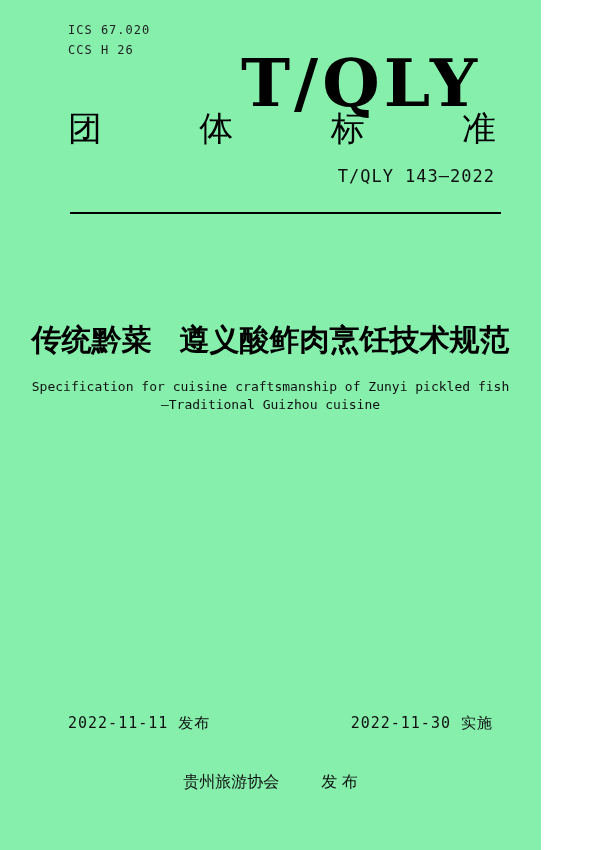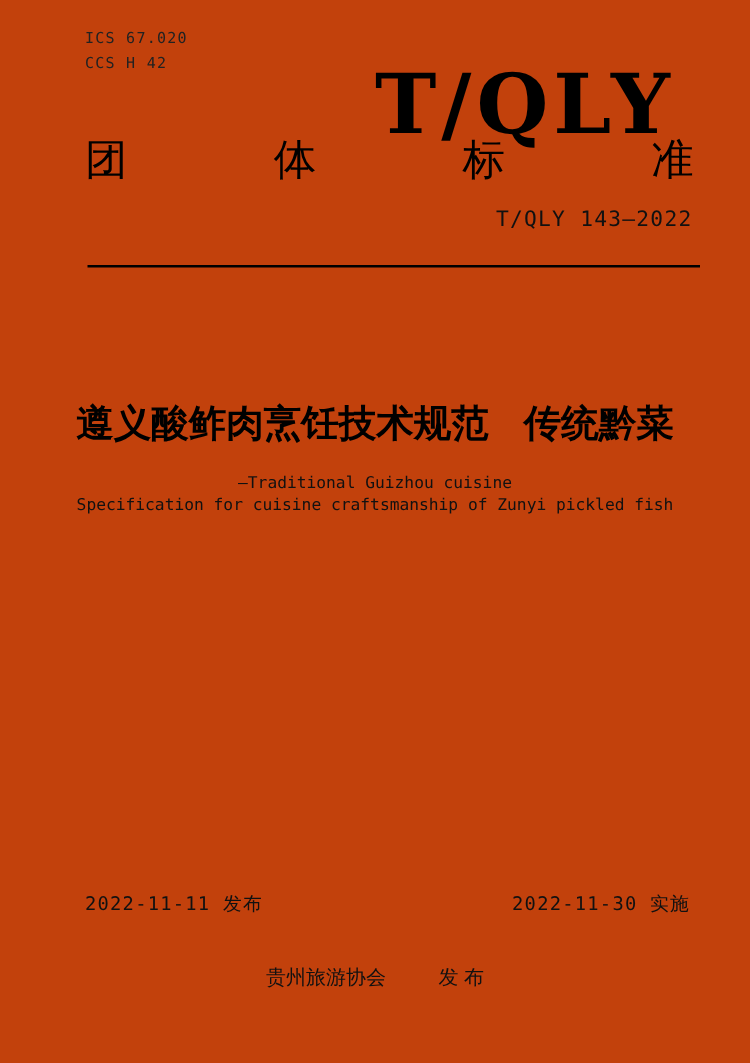--- a/index.html
+++ b/index.html
@@ -2,22 +2,22 @@
 <html><head>
 <meta charset="utf-8">
 <style>
   html, body { margin:0; padding:0; background:#ffffff; }
   body {
     width:600px; height:850px;
     font-family:"Liberation Sans", sans-serif;
     color:#111;
   }
   .page {
-    position:relative; width:600px; height:850px;
-    background:#c2410c; overflow:hidden;
+    position:relative; width:541px; height:850px;
+    background:#86efac; overflow:hidden;
   }
   .ics-block {
     position:absolute; top:20px; left:68px;
     font-family:"DejaVu Sans Mono", monospace;
     font-size:12px; line-height:20px; letter-spacing:1px; color:#222;
   }
   .logo {
     position:absolute; top:50px; right:60px;
     font-family:"DejaVu Serif", serif; font-weight:bold;
     font-size:66px; line-height:1; letter-spacing:4px; color:#000;
@@ -59,44 +59,44 @@
     font-size:16px; color:#111;
   }
 </style>
 </head>
 <body>
 
 <div class="page">
 
   <div class="ics-block">
     <div>ICS 67.020</div>
-    <div>CCS H 42</div>
+    <div>CCS H 26</div>
   </div>
 
   <div class="logo">T/QLY</div>
 
   <div class="type-row">
     <span>团</span>
     <span>体</span>
     <span>标</span>
     <span>准</span>
   </div>
 
   <div class="std-num">T/QLY 143—2022</div>
 
   <div class="rule"></div>
 
   <div class="title-cn">
+    <span>传统黔菜</span>
     <span>遵义酸鲊肉烹饪技术规范</span>
-    <span>传统黔菜</span>
   </div>
 
   <div class="title-en">
+    <div>Specification for cuisine craftsmanship of Zunyi pickled fish</div>
     <div>—Traditional Guizhou cuisine</div>
-    <div>Specification for cuisine craftsmanship of Zunyi pickled fish</div>
   </div>
 
   <div class="dates">
     <span>2022-11-11 发布</span>
     <span>2022-11-30 实施</span>
   </div>
 
   <div class="publisher">
     <span>贵州旅游协会</span>
     <span>发 布</span>

